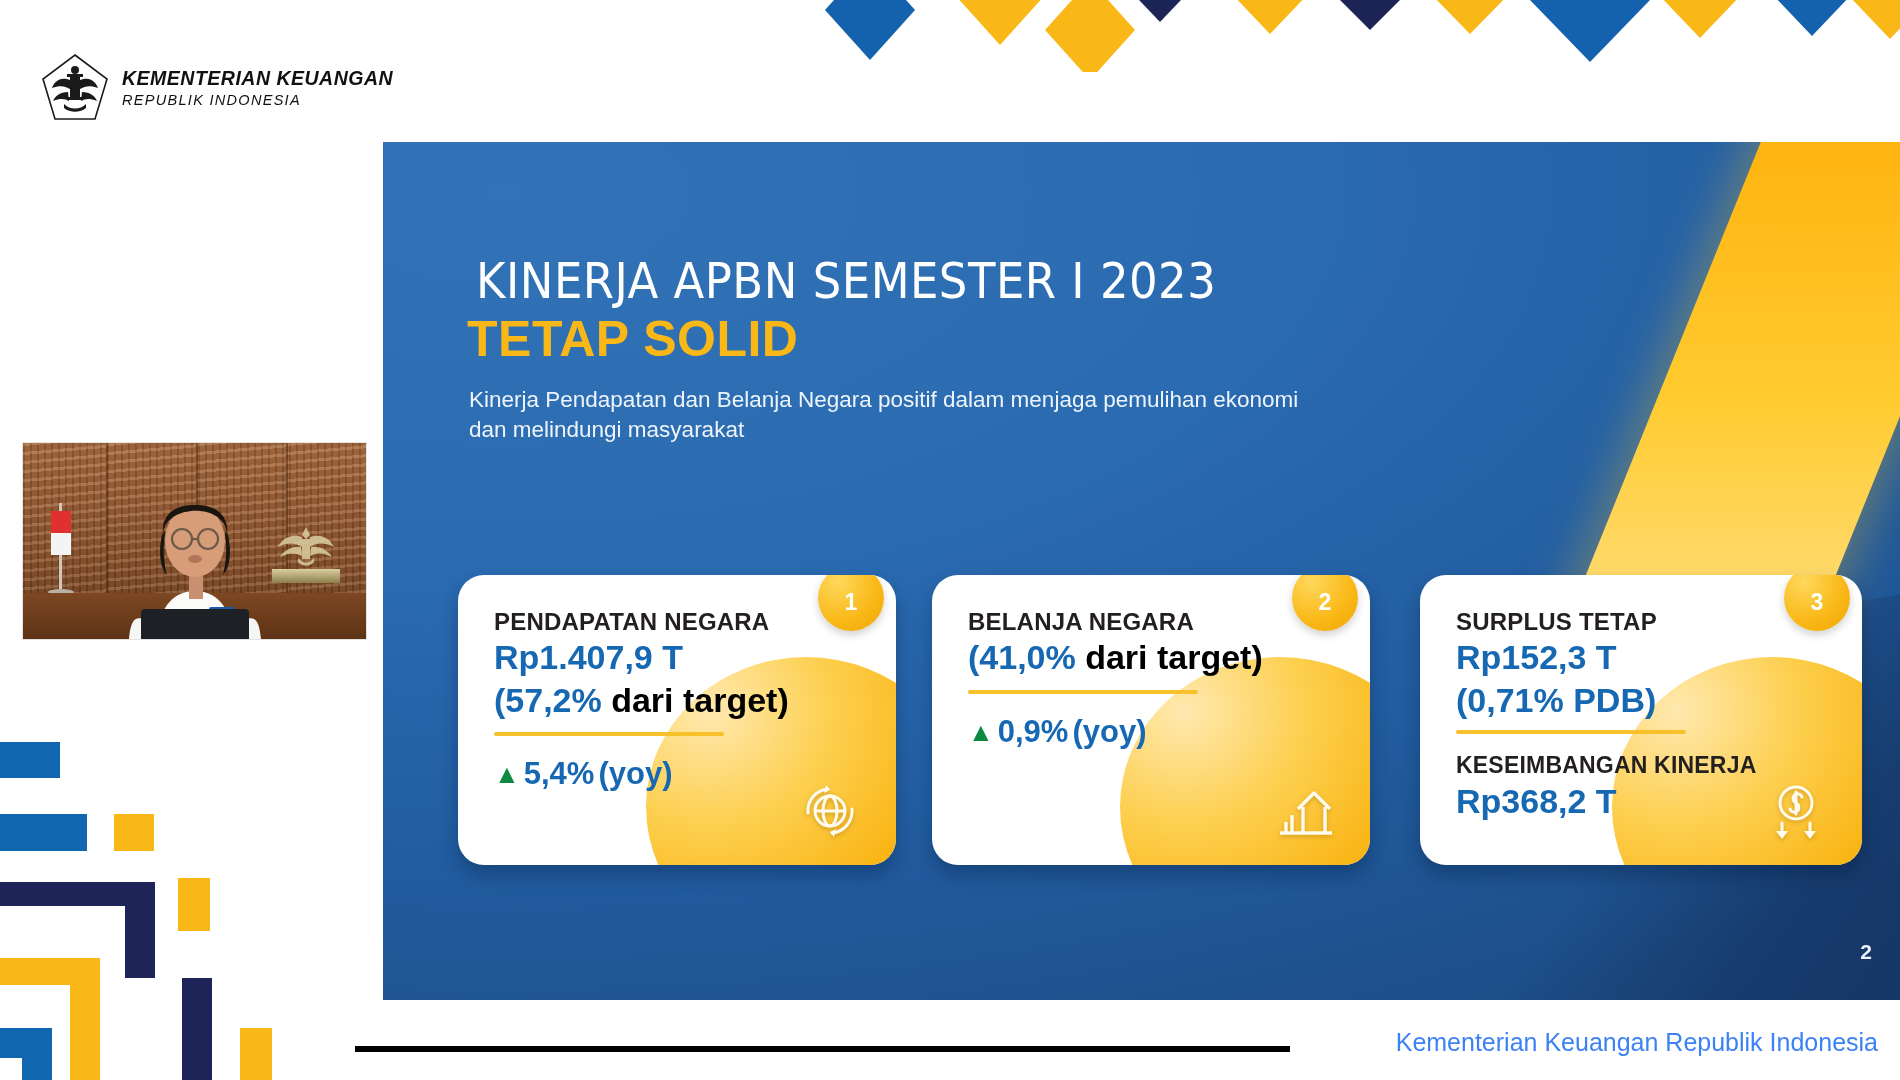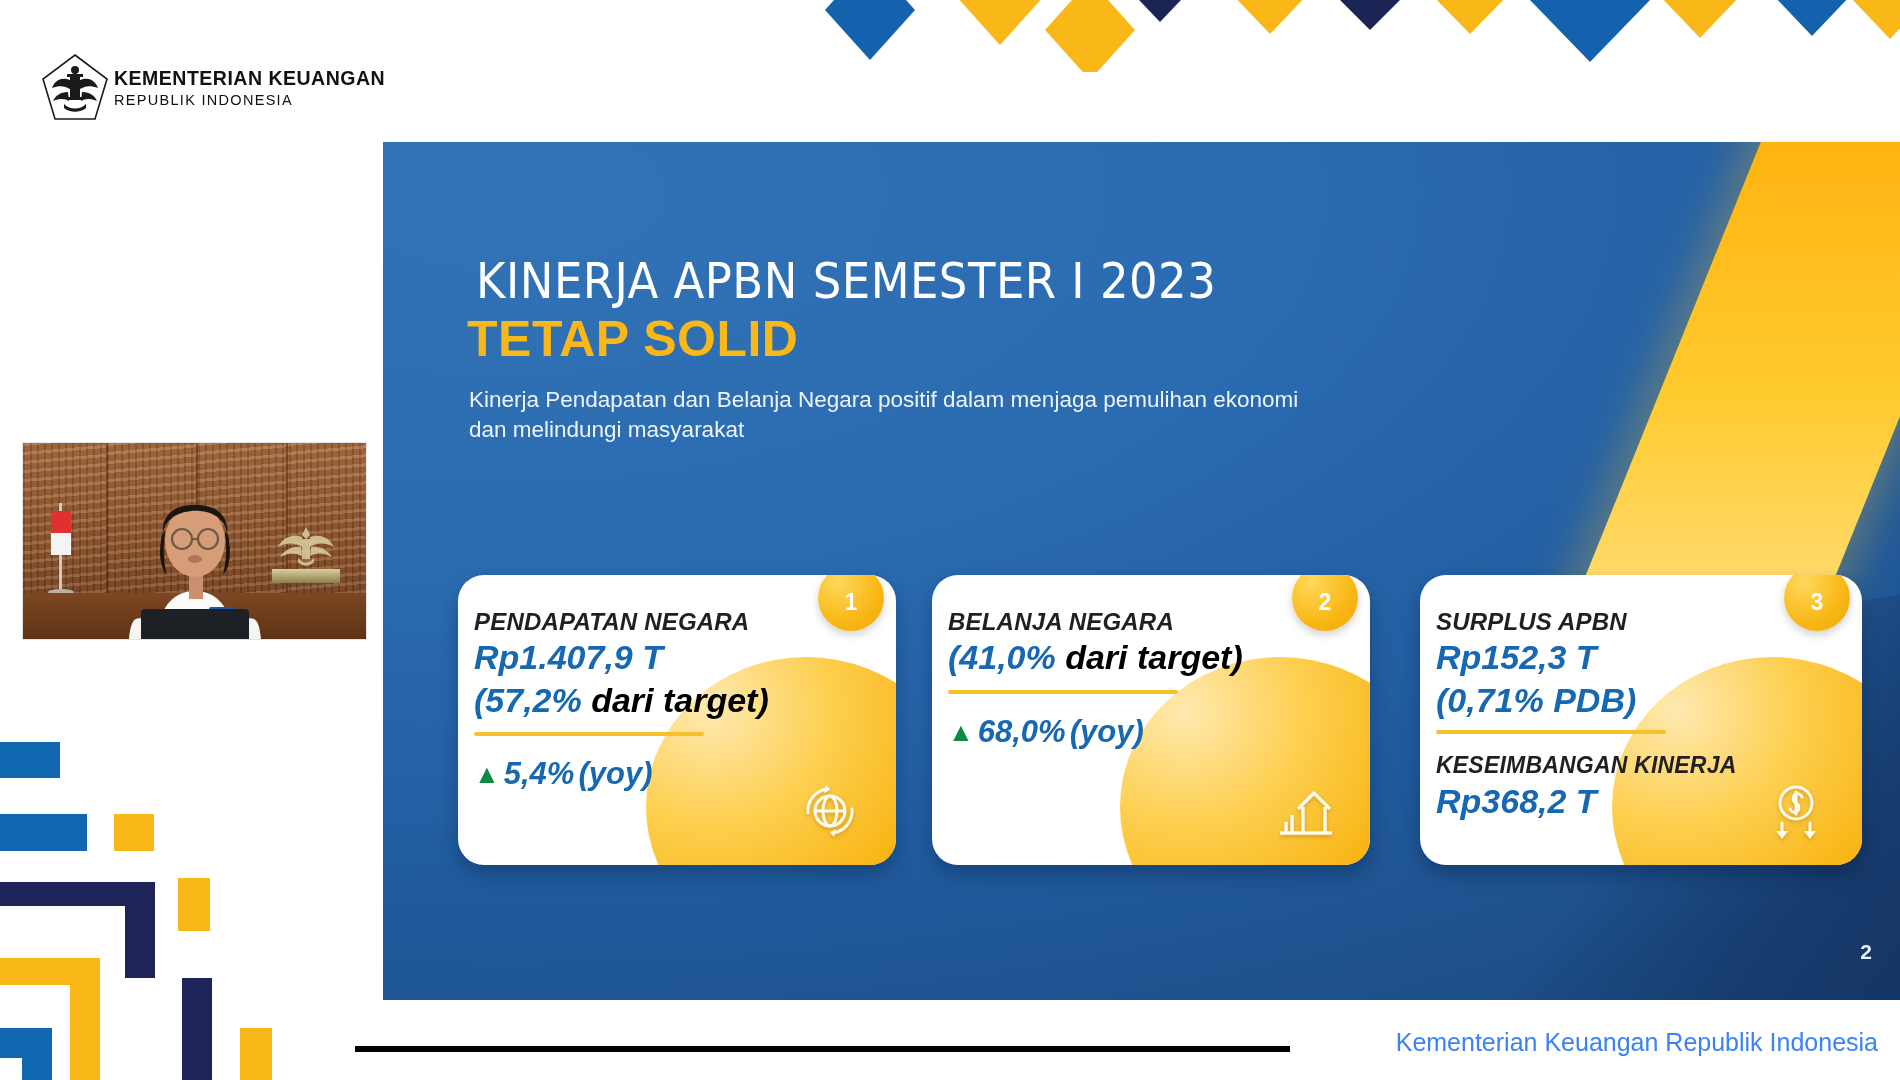--- a/index.html
+++ b/index.html
@@ -7,21 +7,21 @@
   body {
     font-family:"Liberation Sans","DejaVu Sans",sans-serif;
     background:#ffffff;
     position:relative;
   }
 
   
   #deco-top { position:absolute; top:0; left:0; width:1900px; height:72px; overflow:hidden; }
 
   
-  #logo-block { position:absolute; left:40px; top:52px; display:flex; align-items:center; gap:4px; }
+  #logo-block { position:absolute; left:40px; top:52px; display:flex; align-items:center; gap:12px;font-style:italic; }
   #logo-mark { width:70px; height:72px; }
   #logo-text-wrap { line-height:1.05; }
   #logo-title { font-size:19.5px; font-weight:700; letter-spacing:0.5px; color:#111; }
   #logo-sub { font-size:14.5px; font-weight:400; letter-spacing:1.3px; color:#111; margin-top:4px; }
 
   
   #video-tile { position:absolute; left:22px; top:442px; width:345px; height:198px;
                 background:#6b3f21; overflow:hidden; border:1px solid #e3e3e3; }
   #vt-wood { position:absolute; inset:0;
      background:
@@ -80,21 +80,21 @@
   #card-3 { left:1037px; width:442px; }
 
   .card-blob { position:absolute; right:-70px; bottom:-92px; width:320px; height:300px;
      border-radius:50%;
      background:radial-gradient(120% 120% at 20% 18%, #ffe9b0 0%, #fdcf4e 32%, #f9b413 62%, #f3a400 100%); }
   .card-badge { position:absolute; right:12px; top:-10px; width:66px; height:66px; border-radius:50%;
      background:radial-gradient(110% 110% at 30% 25%, #ffd85c 0%, #f9b817 55%, #eda300 100%);
      color:#ffffff; font-size:23px; font-weight:700; display:flex; align-items:center;
      justify-content:center; padding-top:8px;
      box-shadow:0 4px 8px rgba(0,0,0,.18); }
-  .card-inner { position:absolute; inset:0; padding:34px 0 0 16px;font-style:italic; }
+  .card-inner { position:absolute; inset:0; padding:34px 0 0 36px; }
   .c-label { font-size:24px; font-weight:700; color:#231f20; letter-spacing:.2px; line-height:1.1; }
   .c-big { font-size:34px; font-weight:700; color:#1668b3; line-height:1.18; margin-top:2px; white-space:nowrap;}
   .c-big .dark { color:#000000; }
   .c-rule { width:230px; height:4px; background:#f6c12b; border-radius:2px; margin-top:12px; }
   .c-yoy { margin-top:20px; font-size:31px; font-weight:700; color:#1668b3; display:flex;
      align-items:center; gap:4px; }
   .c-tri { color:#0d8a42; font-size:26px; line-height:1; }
   .c-yoy .paren { font-weight:700; }
   .card-icon { position:absolute; right:34px; bottom:22px; width:64px; height:64px;
      filter:drop-shadow(0 2px 2px rgba(140,90,0,.35)); }
@@ -255,38 +255,38 @@
 
   <div class="card" id="card-2">
     <div class="card-blob"></div>
     <div class="card-badge">2</div>
     <div class="card-inner">
       <div class="c-label">BELANJA NEGARA</div>
       <div class="c-big"><span>(41,0%</span><span class="dark"> dari target)</span></div>
       <div class="c-rule"></div>
       <div class="c-yoy">
         <span class="c-tri">▲</span>
-        <span>68,0%</span>
+        <span>0,9%</span>
         <span class="paren">(yoy)</span>
       </div>
     </div>
     <div class="card-icon">
       <svg width="64" height="64" viewBox="0 0 64 64" fill="none" stroke="#fffbee" stroke-width="3.4" stroke-linejoin="round">
         <path d="M26 30 L42 14 L58 30"></path>
         <path d="M31 28 V54 M53 28 V54"></path>
         <path d="M20 36 V54 M14 43 V54 M8 54 H60"></path>
       </svg>
     </div>
   </div>
 
   <div class="card" id="card-3">
     <div class="card-blob"></div>
     <div class="card-badge">3</div>
     <div class="card-inner">
-      <div class="c-label">SURPLUS APBN</div>
+      <div class="c-label">SURPLUS TETAP</div>
       <div class="c-big">Rp152,3 T</div>
       <div class="c-big">(0,71% PDB)</div>
       <div class="c-rule"></div>
       <div class="c-label2">KESEIMBANGAN KINERJA</div>
       <div class="c-big">Rp368,2 T</div>
     </div>
     <div class="card-icon">
       <svg width="64" height="64" viewBox="0 0 64 64" fill="none" stroke="#fffbee" stroke-width="3">
         <circle cx="32" cy="24" r="16"></circle>
         <path d="M32 13 V35" stroke-linecap="round"></path>

